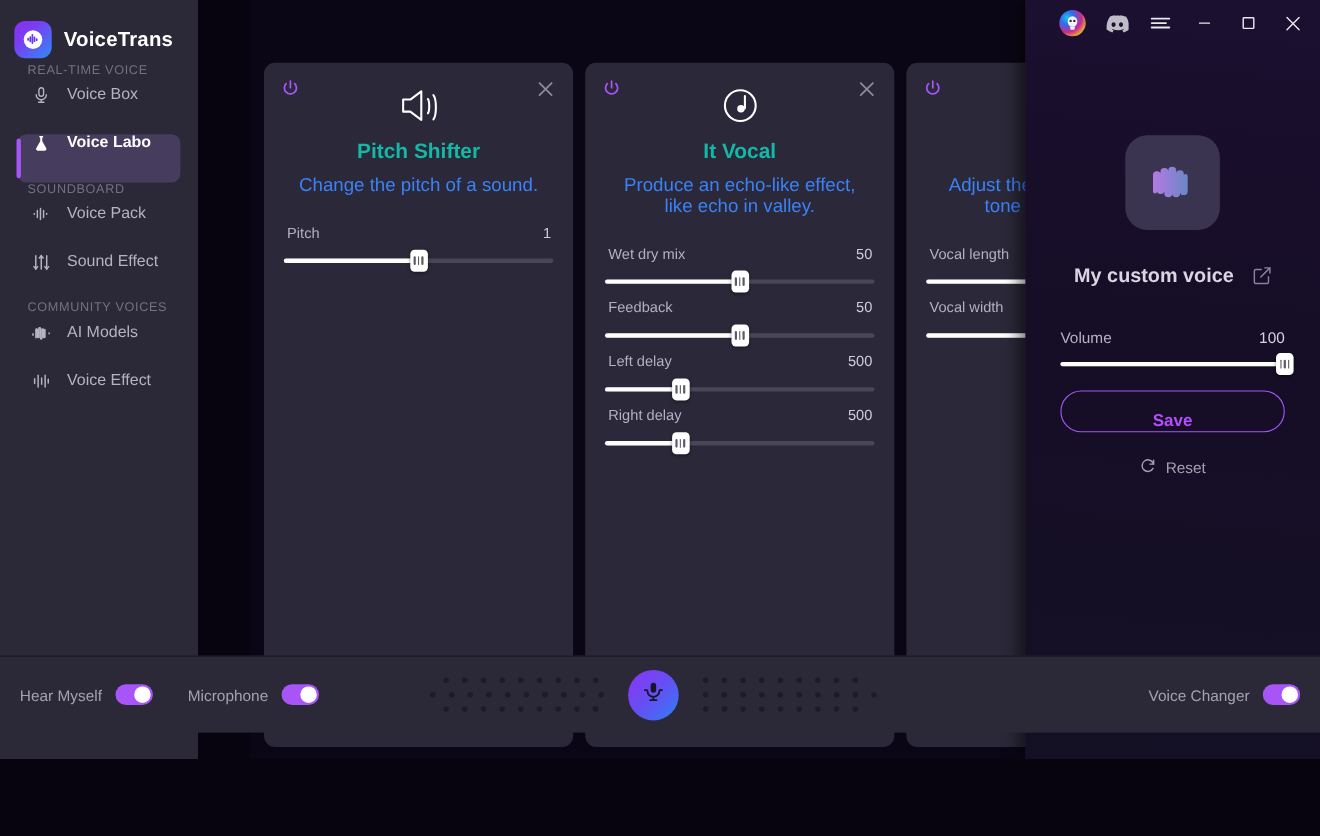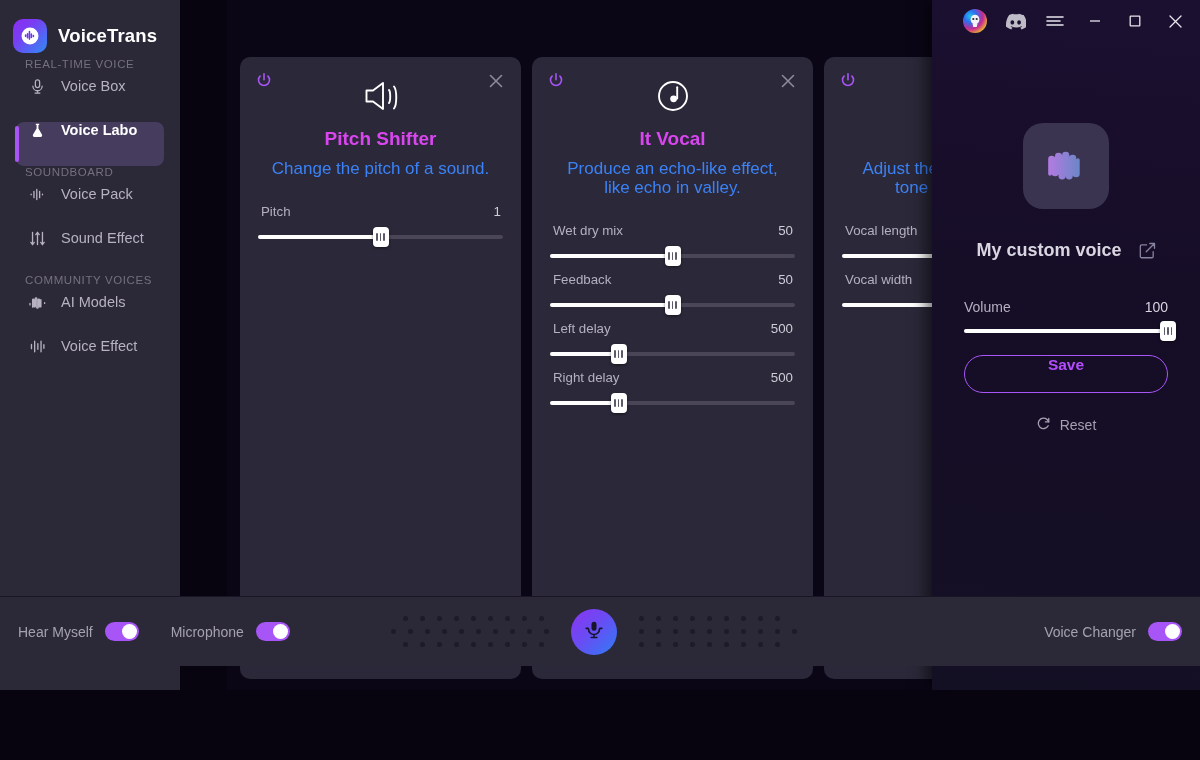--- a/index.html
+++ b/index.html
@@ -71,21 +71,21 @@
   .card-power {
     position: absolute; left: 14px; top: 14px; width: 20px; height: 20px;
     cursor: pointer;
   }
   .card-close {
     position: absolute; right: 14px; top: 13px; width: 22px; height: 22px;
     display: flex; align-items: center; justify-content: center;
     color: #8d8a99; font-size: 19px; cursor: pointer; line-height: 1;
   }
   .card-icon { height: 56px; display: flex; align-items: flex-end; justify-content: center; padding-top: 32px; }
-  .card-title { text-align: center; color: #d946ef; font-size: 19px; font-weight: bold; margin-top: 15px; }
+  .card-title { text-align: center; color: #14b8a6; font-size: 19px; font-weight: bold; margin-top: 15px; }
   .card-desc { text-align: center; color: #3b82f6; font-size: 17px; line-height: 19px; margin-top: 9px; padding: 0 4px; }
 
   .sliders { margin-top: 26px; }
   .slider-block { margin-bottom: 8px; }
   .slider-head { display: flex; justify-content: space-between; align-items: baseline; padding: 0 2px 0 3px; }
   .slider-label { color: #b4b0c0; font-size: 13.3px; }
   .slider-value { color: #cfcbd8; font-size: 13.3px; }
   .track {
     position: relative; height: 4px; border-radius: 3px; background: #4a4557;
     margin-top: 16px; margin-bottom: 14px;
@@ -117,21 +117,21 @@
     width: 86px; height: 86px; margin: 123px auto 0; border-radius: 20px;
     background: #3b3450; display: flex; align-items: center; justify-content: center;
   }
   .voice-name-row { display: flex; align-items: center; justify-content: center; gap: 17px; margin-top: 31px; }
   .voice-name { color: #d9d6e2; font-size: 18px; font-weight: bold; }
   .edit-icon { color: #8782a0; cursor: pointer; display:flex; }
   .vol-head { display: flex; justify-content: space-between; align-items: baseline; margin-top: 38px; }
   .vol-label { color: #b4b0c0; font-size: 14px; }
   .vol-value { color: #d7d4e0; font-size: 14px; }
   .save-btn {
-    display: flex; align-items: flex-start; justify-content: center;
+    display: flex; align-items: flex-end; justify-content: center;
     height: 38px; margin-top: 22px; border-radius: 19px;
     border: 1.3px solid #a855f7; background: transparent;
     color: #b54dff; font-size: 15.5px; font-weight: bold; cursor: pointer;
   }
   .panel-reset {
     display: flex; align-items: center; justify-content: center; gap: 9px;
     margin-top: 23px; color: #a5a1b1; font-size: 14px; cursor: pointer;
   }
 
   

